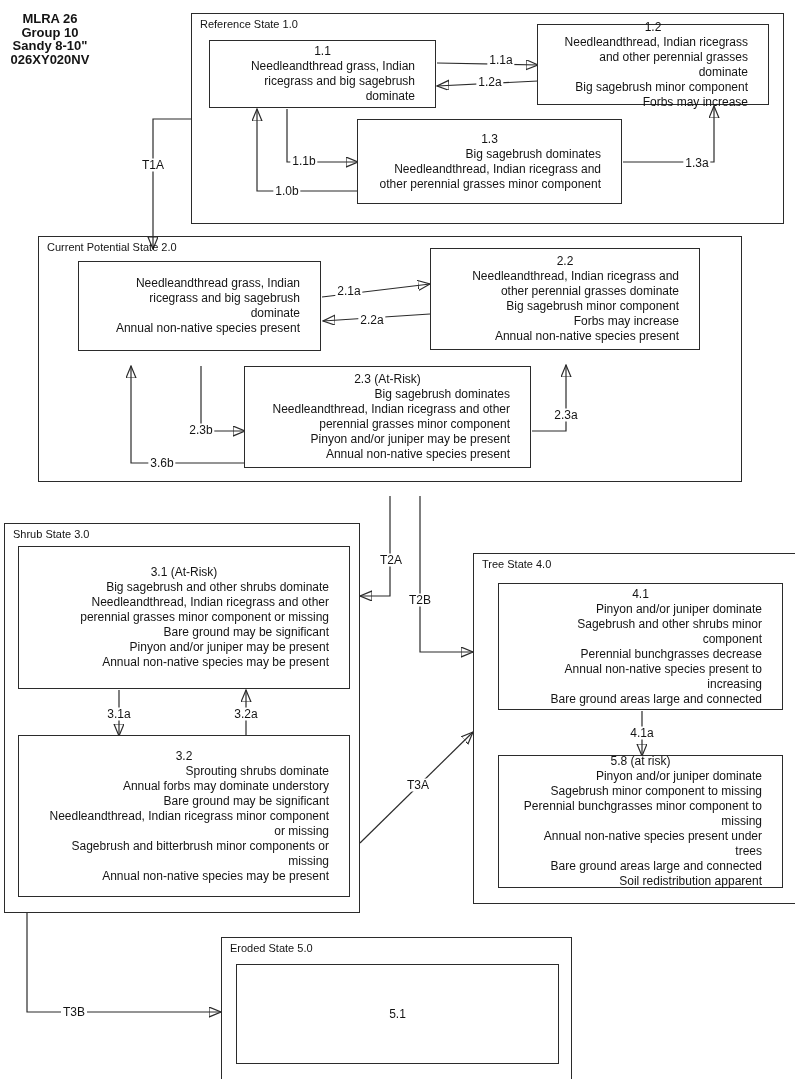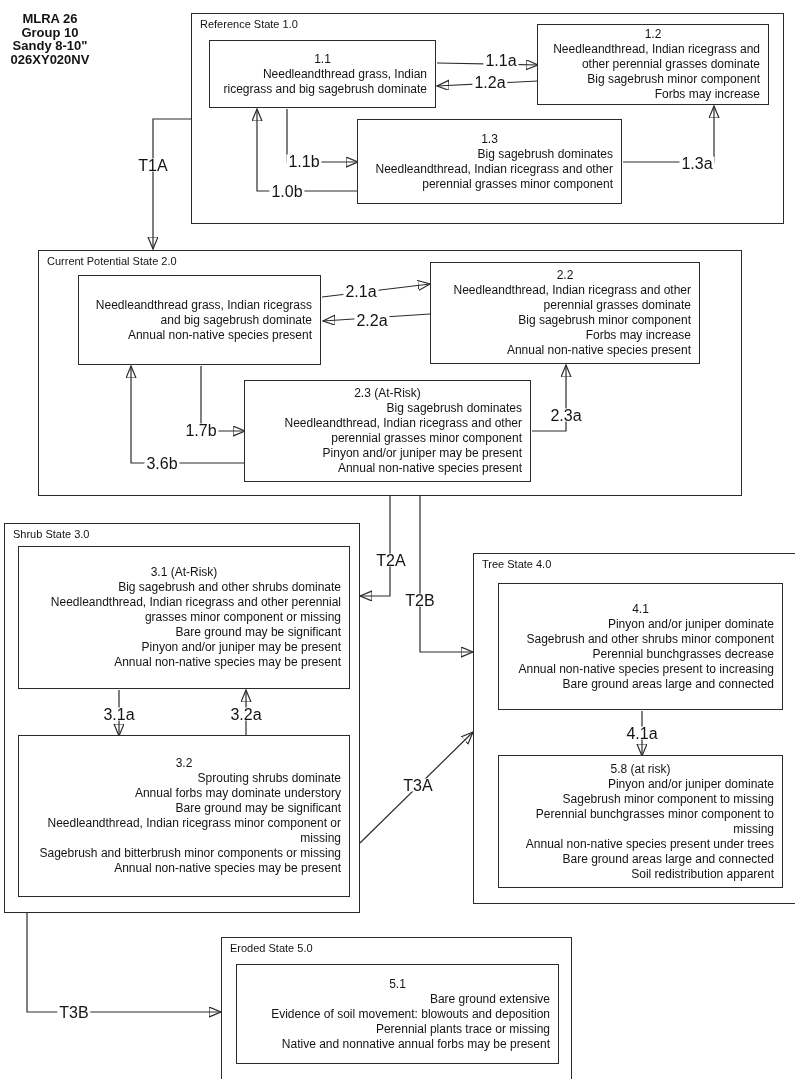--- a/index.html
+++ b/index.html
@@ -11,29 +11,29 @@
   .hdr {
     position:absolute; left:4px; top:4px; width:92px;
     text-align:center; font-weight:bold; font-size:13px; line-height:13.5px;
     white-space:pre-line;
   }
   .state { position:absolute; border:1.7px solid #2b2b2b; background:transparent; }
   .stateLabel { position:absolute; left:8px; top:4px; font-size:11px; white-space:nowrap; }
   .cbox {
     position:absolute; border:1.3px solid #2b2b2b; background:#fff;
     display:flex; flex-direction:column; justify-content:center;
-    padding:2px 8px; font-size:12px; line-height:15px;
+    padding:2px 20px; font-size:12px; line-height:15px;
   }
   .cbox .ttl { text-align:center; }
   .cbox .bdy { white-space:pre-line; text-align:right; }
   svg.conn { position:absolute; left:0; top:0; }
   svg.conn path { stroke:#2b2b2b; stroke-width:1.2; fill:none; }
   .alabel {
     position:absolute; transform:translate(-50%,-50%);
-    background:#fff; padding:0 2px; font-size:16px; line-height:13px;
+    background:#fff; padding:0 2px; font-size:12px; line-height:13px;
     white-space:nowrap;
   }
 </style>
 </head>
 <body>
 
 <div id="page">
 
   <svg class="conn" width="800" height="1079" viewBox="0 0 800 1079">
     <defs>
@@ -78,21 +78,21 @@
 Big sagebrush minor component
 Forbs may increase</div>
     </div>
     <div class="cbox" style="left:165px;top:105px;width:265px;height:85px">
       <div class="ttl">1.3</div>
       <div class="bdy">Big sagebrush dominates
 Needleandthread, Indian ricegrass and other perennial grasses minor component</div>
     </div>
   </div>
 
-  <div class="state" style="left:38px;top:242px;width:704px;height:246px">
+  <div class="state" style="left:38px;top:228px;width:704px;height:246px">
     <div class="stateLabel">Current Potential State 2.0</div>
     <div class="cbox" style="left:39px;top:24px;width:243px;height:90px">
       <div class="bdy">Needleandthread grass, Indian ricegrass and big sagebrush dominate
 Annual non-native species present</div>
     </div>
     <div class="cbox" style="left:391px;top:11px;width:270px;height:102px">
       <div class="ttl">2.2</div>
       <div class="bdy">Needleandthread, Indian ricegrass and other perennial grasses dominate
 Big sagebrush minor component
 Forbs may increase
@@ -146,36 +146,32 @@
 Annual non-native species present under trees
 Bare ground areas large and connected
 Soil redistribution apparent</div>
     </div>
   </div>
 
   <div class="state" style="left:221px;top:929px;width:351px;height:148px">
     <div class="stateLabel">Eroded State 5.0</div>
     <div class="cbox" style="left:14px;top:26px;width:323px;height:100px">
       <div class="ttl">5.1</div>
-      <div class="bdy">Bare ground extensive
-Evidence of soil movement: blowouts and deposition
-Perennial plants trace or missing
-Native and nonnative annual forbs may be present</div>
     </div>
   </div>
 
   <div class="alabel" style="left:501px;top:52px">1.1a</div>
   <div class="alabel" style="left:490px;top:74px">1.2a</div>
   <div class="alabel" style="left:304px;top:153px">1.1b</div>
   <div class="alabel" style="left:287px;top:183px">1.0b</div>
   <div class="alabel" style="left:697px;top:155px">1.3a</div>
   <div class="alabel" style="left:153px;top:157px">T1A</div>
-  <div class="alabel" style="left:361px;top:283px">2.1a</div>
+  <div class="alabel" style="left:349px;top:283px">2.1a</div>
   <div class="alabel" style="left:372px;top:312px">2.2a</div>
-  <div class="alabel" style="left:201px;top:422px">1.7b</div>
+  <div class="alabel" style="left:201px;top:422px">2.3b</div>
   <div class="alabel" style="left:162px;top:455px">3.6b</div>
   <div class="alabel" style="left:566px;top:407px">2.3a</div>
   <div class="alabel" style="left:391px;top:552px">T2A</div>
   <div class="alabel" style="left:420px;top:592px">T2B</div>
   <div class="alabel" style="left:119px;top:706px">3.1a</div>
   <div class="alabel" style="left:246px;top:706px">3.2a</div>
   <div class="alabel" style="left:418px;top:777px">T3A</div>
   <div class="alabel" style="left:74px;top:1004px">T3B</div>
   <div class="alabel" style="left:642px;top:725px">4.1a</div>
 

